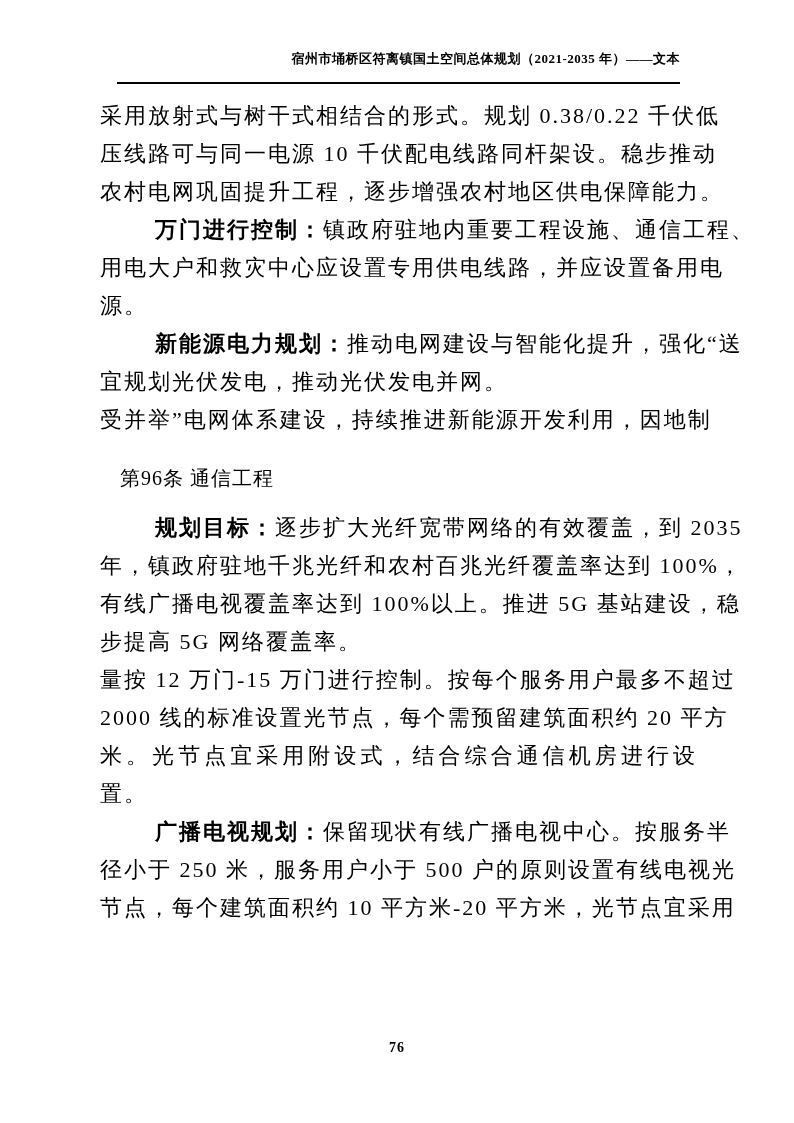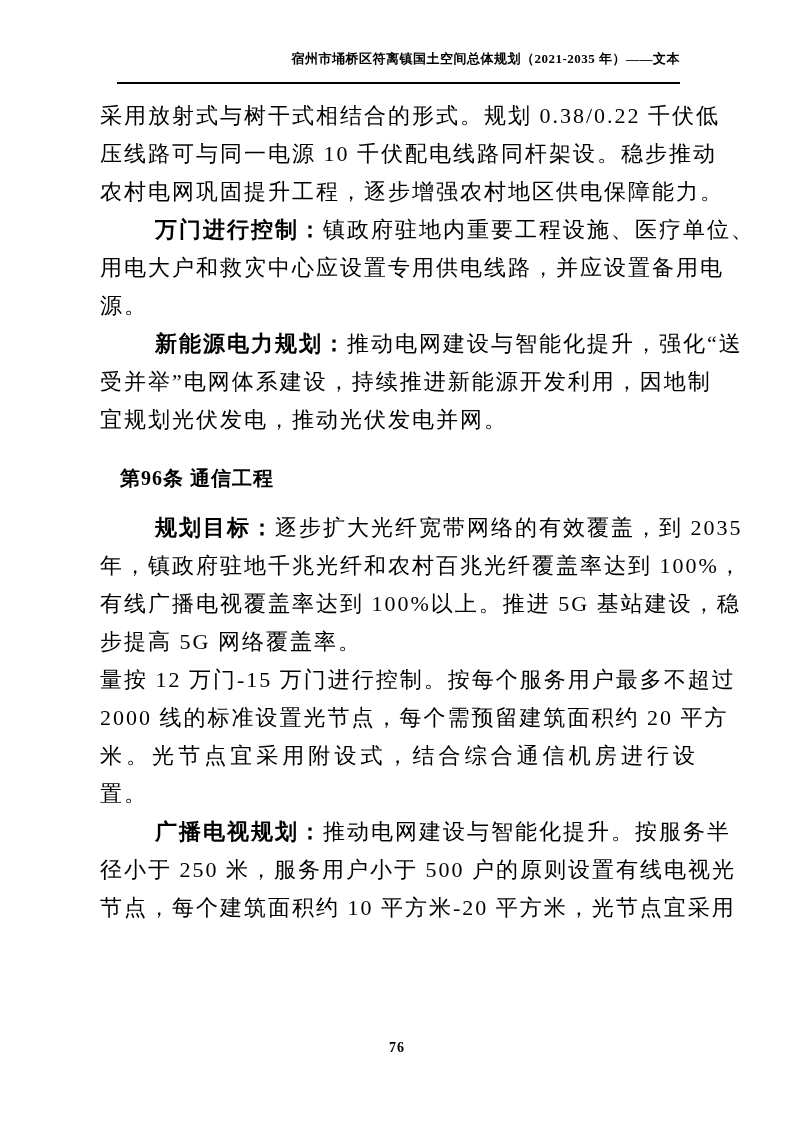--- a/index.html
+++ b/index.html
@@ -46,21 +46,21 @@
     white-space: nowrap;
   }
   .line.last {
     text-align-last: left;
     white-space: normal;
   }
   .line.first { text-indent: 55px; }
   .lead { font-weight: bold; }
   .article-heading {
     font-size: 20px;
-    font-weight: bold;
+    font-weight: normal;
     line-height: 30px;
     margin: 24px 0 16px 0;
     text-indent: 20px;
     letter-spacing: 1px;
   }
   
   .page-footer {
     position: absolute;
     top: 1038px;
     left: 0;
@@ -84,49 +84,49 @@
 
   <div class="doc-body">
 
     <div class="para">
       <div class="line">采用放射式与树干式相结合的形式。规划 0.38/0.22 千伏低</div>
       <div class="line">压线路可与同一电源 10 千伏配电线路同杆架设。稳步推动</div>
       <div class="line">农村电网巩固提升工程，逐步增强农村地区供电保障能力。</div>
     </div>
 
     <div class="para">
-      <div class="line first"><b class="lead">万门进行控制：</b><span>镇政府驻地内重要工程设施、医疗单位、</span></div>
+      <div class="line first"><b class="lead">万门进行控制：</b><span>镇政府驻地内重要工程设施、通信工程、</span></div>
       <div class="line">用电大户和救灾中心应设置专用供电线路，并应设置备用电</div>
       <div class="line last">源。</div>
     </div>
 
     <div class="para">
       <div class="line first"><b class="lead">新能源电力规划：</b><span>推动电网建设与智能化提升，强化“送</span></div>
+      <div class="line last">宜规划光伏发电，推动光伏发电并网。</div>
       <div class="line">受并举”电网体系建设，持续推进新能源开发利用，因地制</div>
-      <div class="line last">宜规划光伏发电，推动光伏发电并网。</div>
     </div>
 
     <div class="article-heading">第96条 通信工程</div>
 
     <div class="para">
       <div class="line first"><b class="lead">规划目标：</b><span>逐步扩大光纤宽带网络的有效覆盖，到 2035</span></div>
       <div class="line">年，镇政府驻地千兆光纤和农村百兆光纤覆盖率达到 100%，</div>
       <div class="line">有线广播电视覆盖率达到 100%以上。推进 5G 基站建设，稳</div>
       <div class="line last">步提高 5G 网络覆盖率。</div>
     </div>
 
     <div class="para">
       <div class="line">量按 12 万门-15 万门进行控制。按每个服务用户最多不超过</div>
       <div class="line">2000 线的标准设置光节点，每个需预留建筑面积约 20 平方</div>
       <div class="line last">米。光节点宜采用附设式，结合综合通信机房进行设置。</div>
     </div>
 
 
     <div class="para">
-      <div class="line first"><b class="lead">广播电视规划：</b><span>推动电网建设与智能化提升。按服务半</span></div>
+      <div class="line first"><b class="lead">广播电视规划：</b><span>保留现状有线广播电视中心。按服务半</span></div>
       <div class="line">径小于 250 米，服务用户小于 500 户的原则设置有线电视光</div>
       <div class="line">节点，每个建筑面积约 10 平方米-20 平方米，光节点宜采用</div>
     </div>
 
   </div>
 
   <div class="page-footer">
     <span class="page-number">76</span>
   </div>
 

